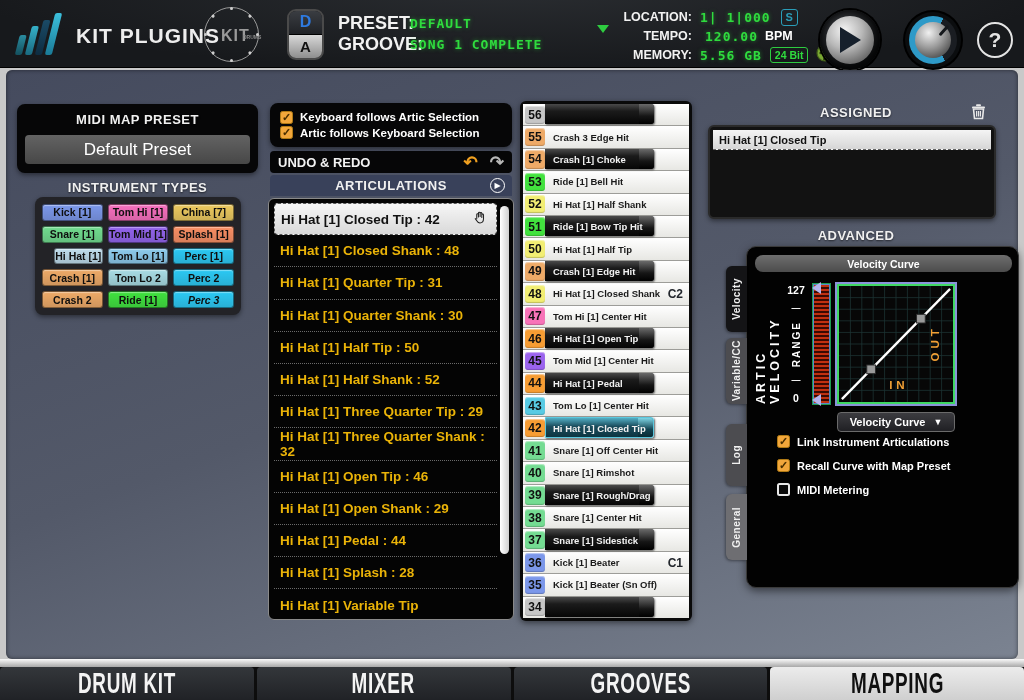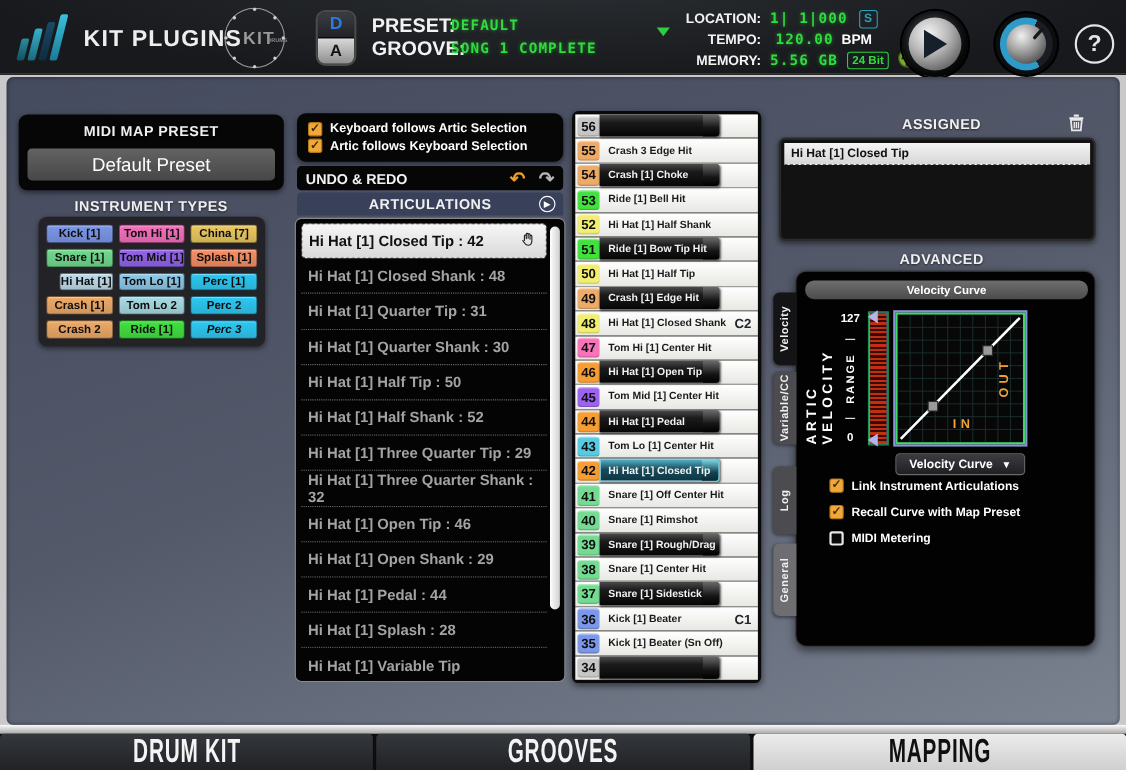--- a/index.html
+++ b/index.html
@@ -69,21 +69,21 @@
   .chk { width:13px; height:13px; border-radius:2.5px; background:#f2a73b; border:1px solid #b07a14; color:#4a2f00; font-size:11px; font-weight:bold; display:flex; align-items:center; justify-content:center; line-height:1; }
   .chk.off { background:#0a0a0a; border:2px solid #e8e8e8; color:transparent; }
   .chk-label { color:#fff; font-weight:bold; font-size:11.5px; }
   .undo-bar { position:absolute; left:264px; top:81px; width:242px; height:22px; background:#060607; border-radius:4px; display:flex; align-items:center; padding:11px 8px; }
   .undo-bar .t { color:#f2f2f2; font-weight:bold; font-size:13px; flex:1; }
   .u-ico { font-size:17px; font-weight:bold; line-height:1; margin-left:12px; }
   .artic-hdr { position:absolute; left:264px; top:105px; width:242px; height:21px; background:#39415a; border-radius:4px 4px 0 0; display:flex; align-items:center; justify-content:center; }
   .artic-hdr .t { color:#f0f0f0; font-weight:bold; font-size:13px; letter-spacing:.5px; }
   .circ-play { position:absolute; right:7px; top:3px; width:15px; height:15px; border:1.7px solid #fff; border-radius:50%; display:flex; align-items:center; justify-content:center; color:#fff; font-size:8px; }
   .artic-list { position:absolute; left:262px; top:128px; width:246px; height:422px; background:#040404; border:1px solid #8a8a8a; border-radius:6px; padding:4px 16px 4px 5px; }
-  .artic-item { height:32.2px; display:flex; align-items:center; color:#a3a3a3; font-weight:bold; font-size:13.5px; padding-left:6px; border-bottom:1px dotted #6a6a6a; }
+  .artic-item { height:32.2px; display:flex; align-items:center; color:#eab308; font-weight:bold; font-size:13.5px; padding-left:6px; border-bottom:1px dotted #6a6a6a; }
   .artic-item:last-child { border-bottom:none; }
   .artic-item.sel { background:linear-gradient(180deg,#f6f6f6,#d9d9d9); color:#111; border:1px dashed #555; border-radius:4px; justify-content:space-between; padding-right:8px; }
   .artic-scroll { position:absolute; right:4px; top:7px; width:9px; height:348px; background:linear-gradient(90deg,#ffffff,#cfcfcf); border-radius:5px; }
 
   
   .kbd { position:absolute; left:514px; top:31px; width:172px; height:520px; background:#0a0a0a; border-radius:6px; padding:3px; box-shadow:0 2px 6px rgba(0,0,0,.5); display:flex; flex-direction:column; }
   .krow { flex:1; display:flex; position:relative; background:linear-gradient(180deg,#ffffff,#e7e7e3); border-bottom:1px solid #9d9d99; }
   .krow:last-child { border-bottom:none; }
   .kbadge { width:20px; margin:1.5px 0 1.5px 2px; border-radius:3px; font-size:12px; font-weight:bold; color:#101010; display:flex; align-items:center; justify-content:center; box-shadow:inset 0 1px 1px rgba(255,255,255,.5), inset 0 -1px 1px rgba(0,0,0,.2); }
   .kbody { flex:1; position:relative; display:flex; align-items:center; }
@@ -94,21 +94,21 @@
   .krow.black.sel .kblack { background:linear-gradient(180deg,#53aec4 0%,#1a4b5b 45%,#0d3642 100%); border:1px solid #5bc8de; }
   .krow.black.sel .kblack:after { background:linear-gradient(180deg,#7ed4e4,#134452 60%,#092b34); }
   .oct { position:absolute; right:6px; top:50%; transform:translateY(-50%); font-size:12px; font-weight:bold; color:#22262c; z-index:2; }
 
   
   .assigned-title { position:absolute; left:700px; top:35px; width:300px; }
   .trash { position:absolute; left:964px; top:32px; cursor:pointer; }
   .assigned-box { position:absolute; left:702px; top:55px; width:288px; height:94px; background:#121212; border:2px solid #2a2a2a; border-radius:6px; box-shadow:0 2px 5px rgba(0,0,0,.45); padding:3px; }
   .assigned-item { height:20px; background:linear-gradient(180deg,#f4f4f4,#d6d6d6); border-bottom:1px dashed #666; display:flex; align-items:center; padding-left:6px; color:#111; font-size:11px; font-weight:bold; }
   .advanced-title { position:absolute; left:700px; top:158px; width:300px; }
-  .adv-panel { position:absolute; left:697px; top:176px; width:293px; height:342px; }
+  .adv-panel { position:absolute; left:720px; top:176px; width:293px; height:342px; }
   .adv-tab { position:absolute; left:0; width:21px; border-radius:6px 0 0 6px; display:flex; align-items:center; justify-content:center; box-shadow:-1px 1px 3px rgba(0,0,0,.4); }
   .adv-tab span { writing-mode:vertical-rl; transform:rotate(180deg); color:#f0f0f0; font-weight:bold; font-size:10px; letter-spacing:.5px; }
   .adv-inner { position:absolute; left:20px; top:0; width:273px; height:342px; background:#020202; border:1px solid #3a3a3a; border-radius:10px; box-shadow:0 3px 8px rgba(0,0,0,.5); }
   .vc-titlebar { position:absolute; left:8px; top:8px; width:257px; height:17px; background:linear-gradient(180deg,#6e6e6e,#4c4c4c); border-radius:8px; display:flex; align-items:center; justify-content:center; color:#fff; font-weight:bold; font-size:10.5px; }
   .artic-vel { position:absolute; left:12px; top:37px; height:120px; width:18px; display:flex; align-items:center; justify-content:center; }
   .artic-vel span { writing-mode:vertical-rl; transform:rotate(180deg); color:#fff; font-weight:bold; font-size:12.5px; letter-spacing:3px; }
   .range-col { position:absolute; left:36px; top:37px; height:120px; width:26px; display:flex; flex-direction:column; align-items:center; justify-content:space-between; color:#fff; font-weight:bold; font-size:10.5px; }
   .range-col .vert { writing-mode:vertical-rl; transform:rotate(180deg); letter-spacing:2px; font-size:10px; }
   .range-dash { color:#fff; font-size:9px; }
   .vslider { position:absolute; left:66px; top:37px; width:17px; height:120px; border:1px solid #5a8ac8; outline:1px solid #1e9a50;
@@ -541,18 +541,21 @@
       </div>
     </div>
 </div>
 
 <div class="strip"></div>
 <div class="tabs" id="tabs">
     <div class="tab">
       <span>DRUM KIT</span>
     </div>
     <div class="tab">
+      <span>MIXER</span>
+    </div>
+    <div class="tab">
       <span>GROOVES</span>
     </div>
     <div class="tab active">
       <span>MAPPING</span>
     </div>
   </div>
 
 </body></html>

